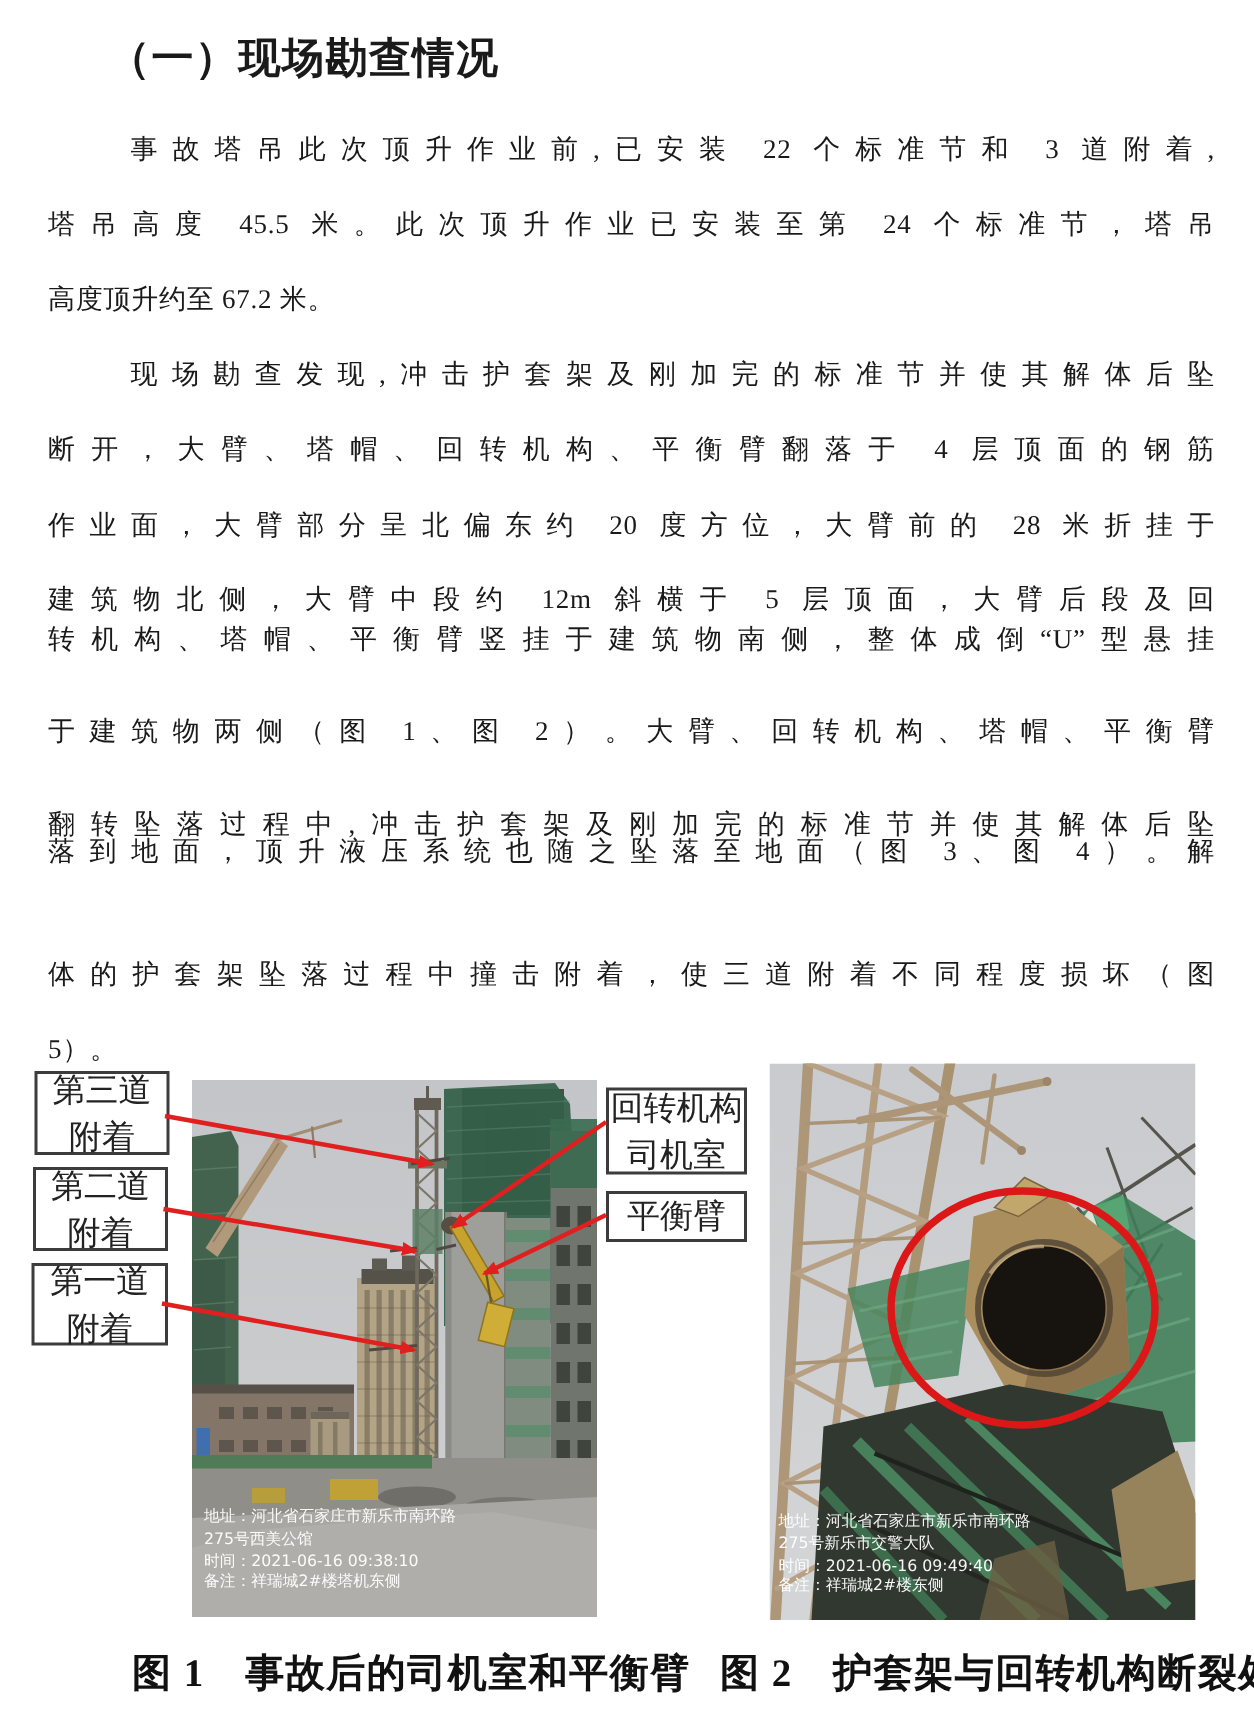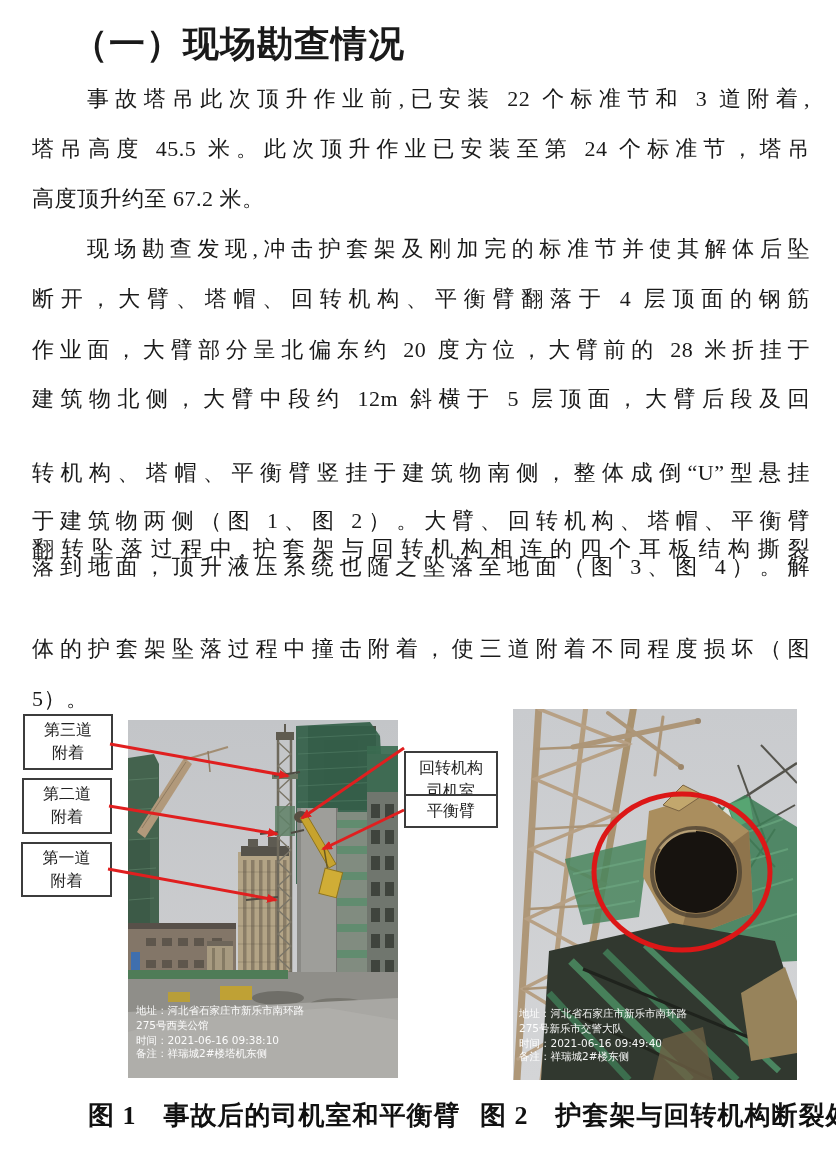--- a/index.html
+++ b/index.html
@@ -2,33 +2,33 @@
 <html><head>
 <meta charset="utf-8">
 <style>
   html,body{margin:0;padding:0;}
   body{
     width:836px;height:1153px;position:relative;background:#ffffff;
     font-family:"Liberation Serif","DejaVu Serif",serif;color:#1a1a1a;overflow:hidden;
   }
   .tline{
     position:absolute;left:32px;width:778px;height:50px;line-height:46px;
-    font-size:22px;letter-spacing:0.5px;white-space:nowrap;
+    font-size:18px;letter-spacing:0.5px;white-space:nowrap;
   }
   .j{white-space:normal;text-align:justify;text-align-last:justify;text-justify:inter-character;}
   .indent{padding-left:55px;width:723px;}
   .heading{
-    position:absolute;left:72px;top:20px;font-size:36px;font-weight:bold;
+    position:absolute;left:72px;top:20px;font-size:28px;font-weight:bold;
     letter-spacing:1px;
   }
   .photo{position:absolute;display:block;}
   .label-box{
     position:absolute;background:#ffffff;border:2px solid #3c3c3c;z-index:3;
     display:flex;flex-direction:column;align-items:center;justify-content:center;
-    font-size:16px;line-height:1.42;color:#222;text-align:center;
+    font-size:22px;line-height:1.42;color:#222;text-align:center;
   }
   .caption{
     position:absolute;font-size:26px;font-weight:bold;color:#111;
     text-align:center;letter-spacing:1px;white-space:nowrap;
   }
   #arrow-overlay{position:absolute;left:0;top:0;z-index:6;pointer-events:none;}
   .wm{font-family:"DejaVu Sans","Liberation Sans",sans-serif;font-size:10.5px;fill:rgba(255,255,255,0.95);}
 </style>
 </head>
 <body>
@@ -36,23 +36,23 @@
 <div class="heading">（一）现场勘查情况</div>
 
 <div class="tline j indent" style="top:76px">事故塔吊此次顶升作业前,已安装 22 个标准节和 3 道附着,</div>
 <div class="tline j" style="top:126px">塔吊高度 45.5 米。此次顶升作业已安装至第 24 个标准节，塔吊</div>
 <div class="tline" style="top:176px">高度顶升约至 67.2 米。</div>
 
 <div class="tline j indent" style="top:226px">现场勘查发现,冲击护套架及刚加完的标准节并使其解体后坠</div>
 <div class="tline j" style="top:276px">断开，大臂、塔帽、回转机构、平衡臂翻落于 4 层顶面的钢筋</div>
 <div class="tline j" style="top:327px">作业面，大臂部分呈北偏东约 20 度方位，大臂前的 28 米折挂于</div>
 <div class="tline j" style="top:376px">建筑物北侧，大臂中段约 12m 斜横于 5 层顶面，大臂后段及回</div>
-<div class="tline j" style="top:450px">转机构、塔帽、平衡臂竖挂于建筑物南侧，整体成倒“U”型悬挂</div>
-<div class="tline j" style="top:498px">于建筑物两侧（图 1、图 2）。大臂、回转机构、塔帽、平衡臂</div>
-<div class="tline j" style="top:526px">翻转坠落过程中,护套架与回转机构相连的四个耳板结构撕裂</div>
+<div class="tline j" style="top:403px">转机构、塔帽、平衡臂竖挂于建筑物南侧，整体成倒“U”型悬挂</div>
+<div class="tline j" style="top:464px">于建筑物两侧（图 1、图 2）。大臂、回转机构、塔帽、平衡臂</div>
+<div class="tline j" style="top:526px">翻转坠落过程中,冲击护套架及刚加完的标准节并使其解体后坠</div>
 <div class="tline j" style="top:544px">落到地面，顶升液压系统也随之坠落至地面（图 3、图 4）。解</div>
 <div class="tline j" style="top:626px">体的护套架坠落过程中撞击附着，使三道附着不同程度损坏（图</div>
 <div class="tline" style="top:676px">5）。</div>
 
 <svg class="photo" style="left:128px;top:720px" width="270" height="358" viewBox="0 0 270 358">
   <defs>
     <linearGradient id="sky1" x1="0" y1="0" x2="0" y2="1">
       <stop offset="0" stop-color="#c3c5c8"></stop>
         <stop offset="1" stop-color="#cfd0d2"></stop>
     </linearGradient>
@@ -308,21 +308,21 @@
   <span>附着</span>
 </div>
 <div class="label-box" style="left:22px;top:778px;width:86px;height:52px">
   <span>第二道</span>
   <span>附着</span>
 </div>
 <div class="label-box" style="left:21px;top:842px;width:87px;height:51px">
   <span>第一道</span>
   <span>附着</span>
 </div>
-<div class="label-box" style="left:404px;top:751px;width:90px;height:54px">
+<div class="label-box" style="left:404px;top:725px;width:90px;height:54px">
   <span>回转机构</span>
   <span>司机室</span>
 </div>
 <div class="label-box" style="left:404px;top:794px;width:90px;height:30px">
   <span>平衡臂</span>
 </div>
 
 <svg id="arrow-overlay" width="836" height="1153" viewBox="0 0 836 1153">
   <defs>
     <marker id="ah" markerWidth="11" markerHeight="9" refX="9" refY="4.5" orient="auto" markerUnits="userSpaceOnUse">

